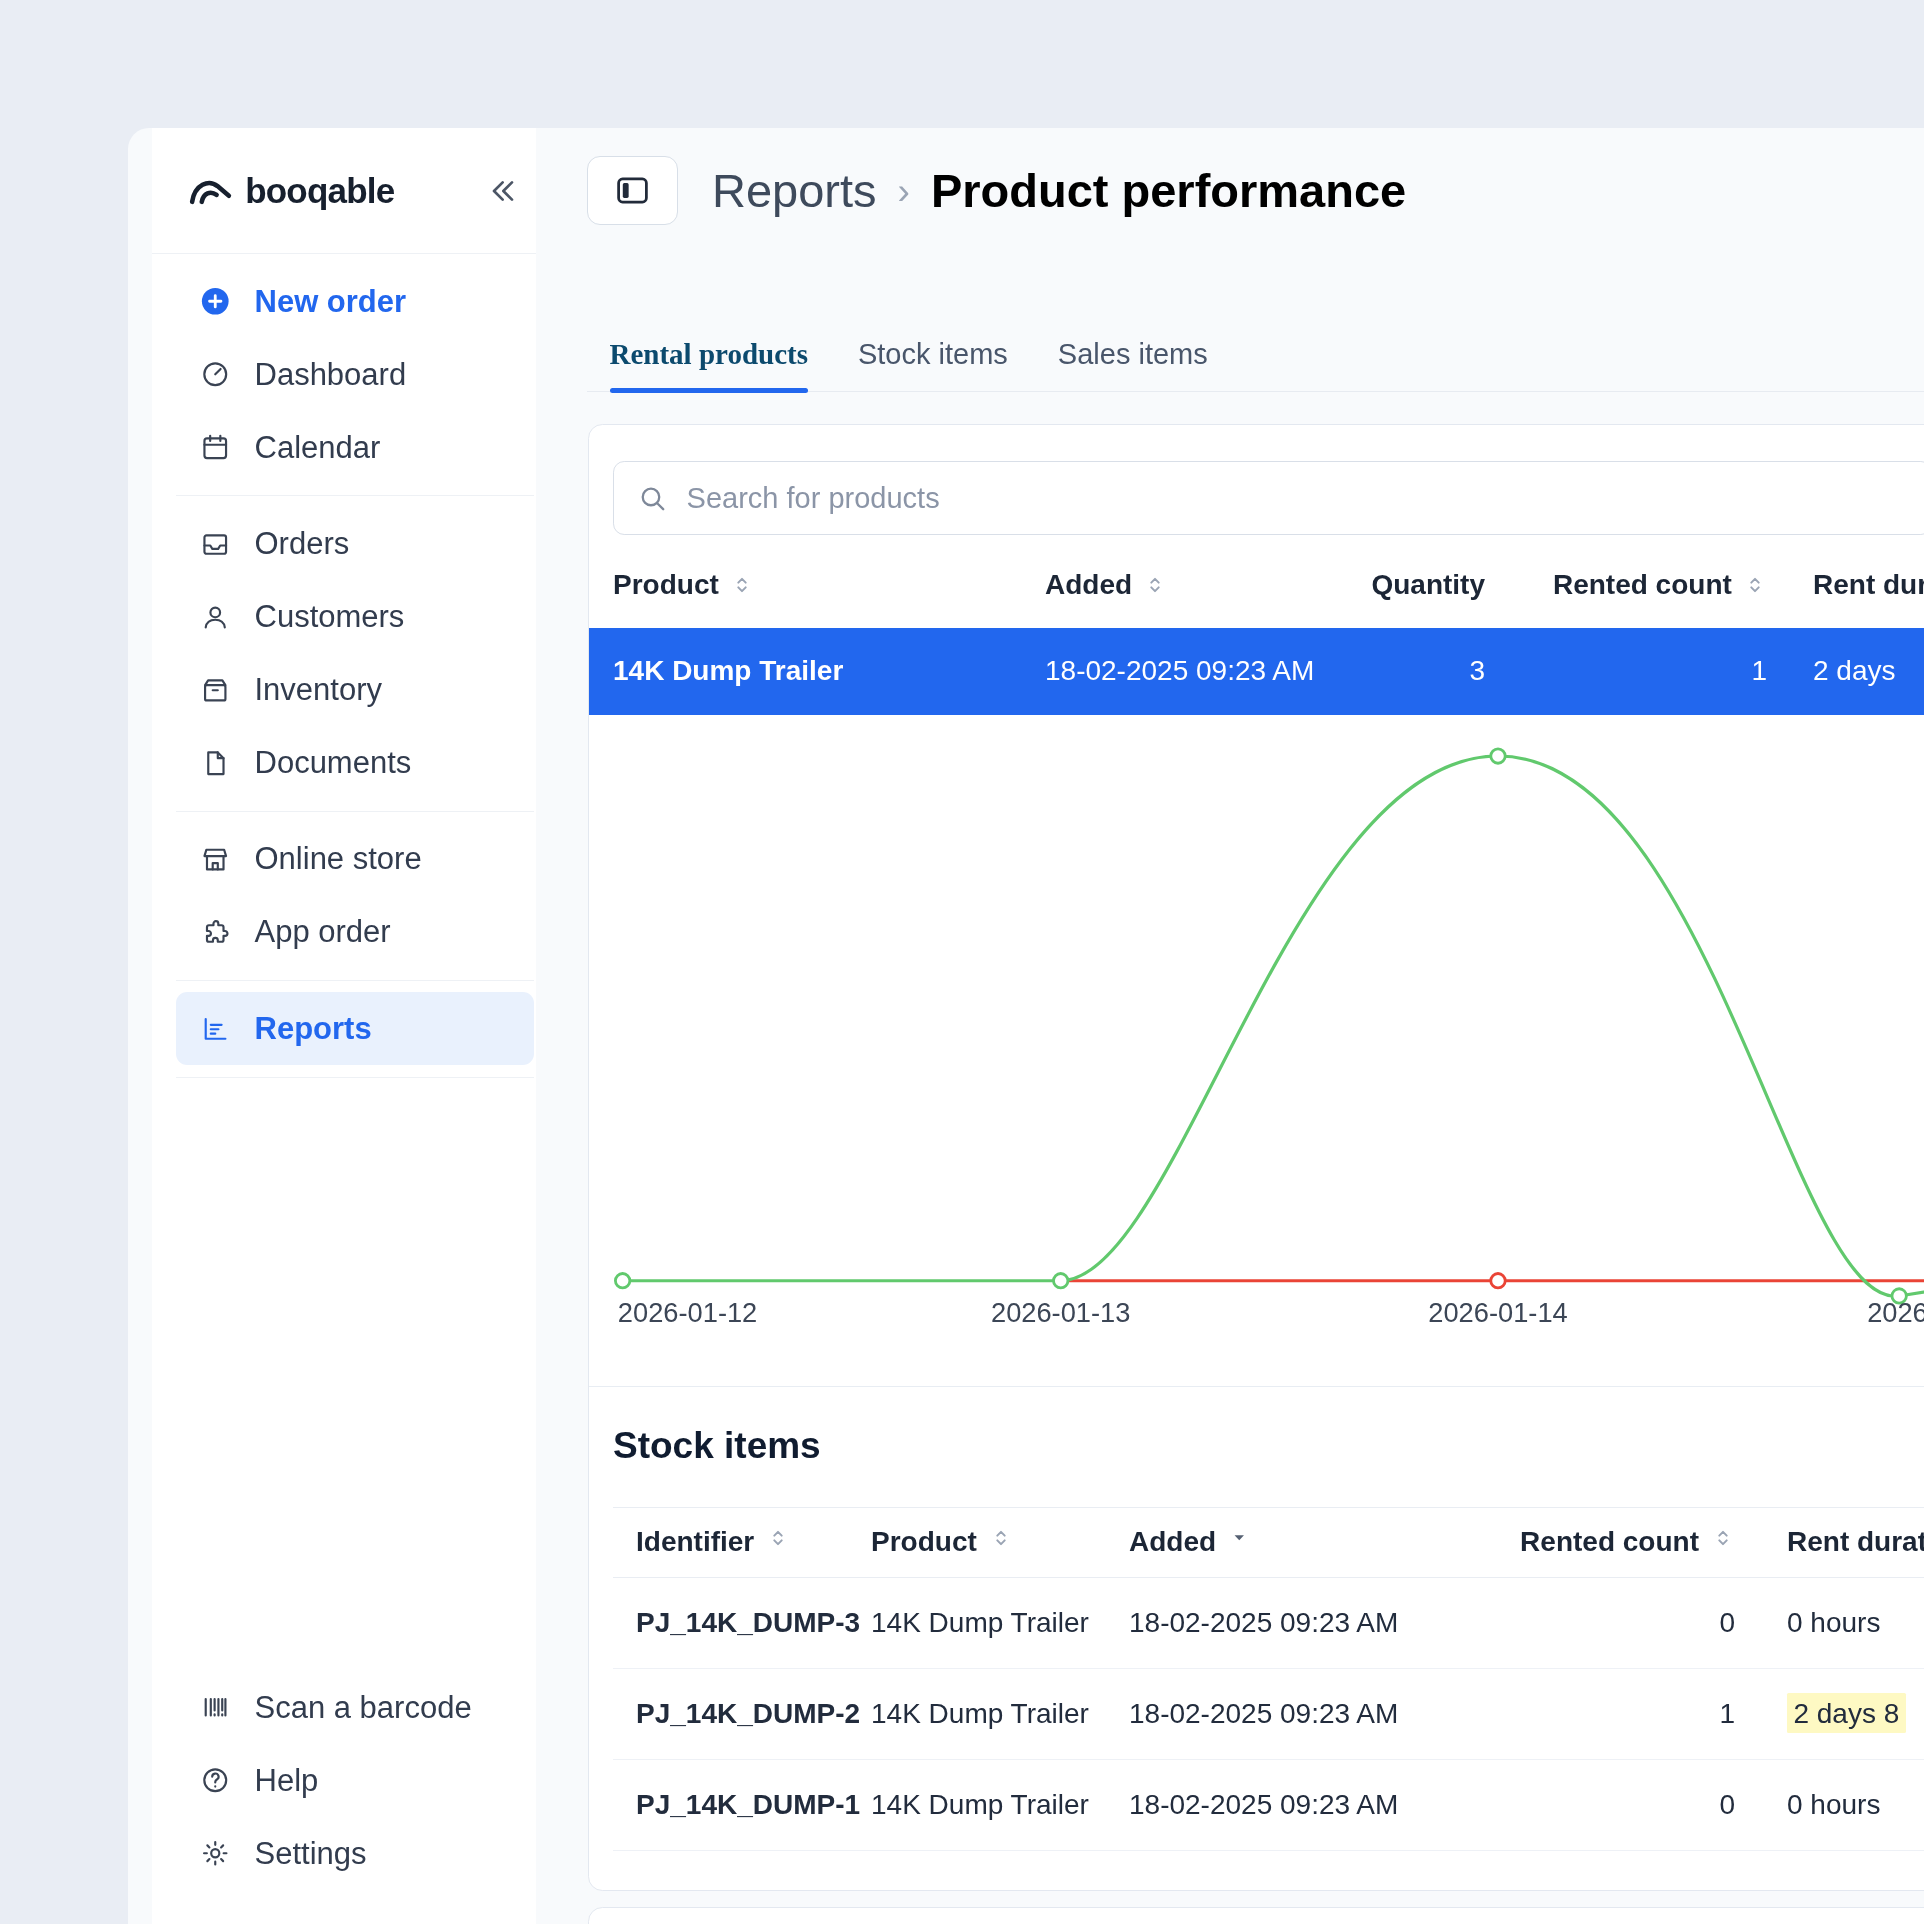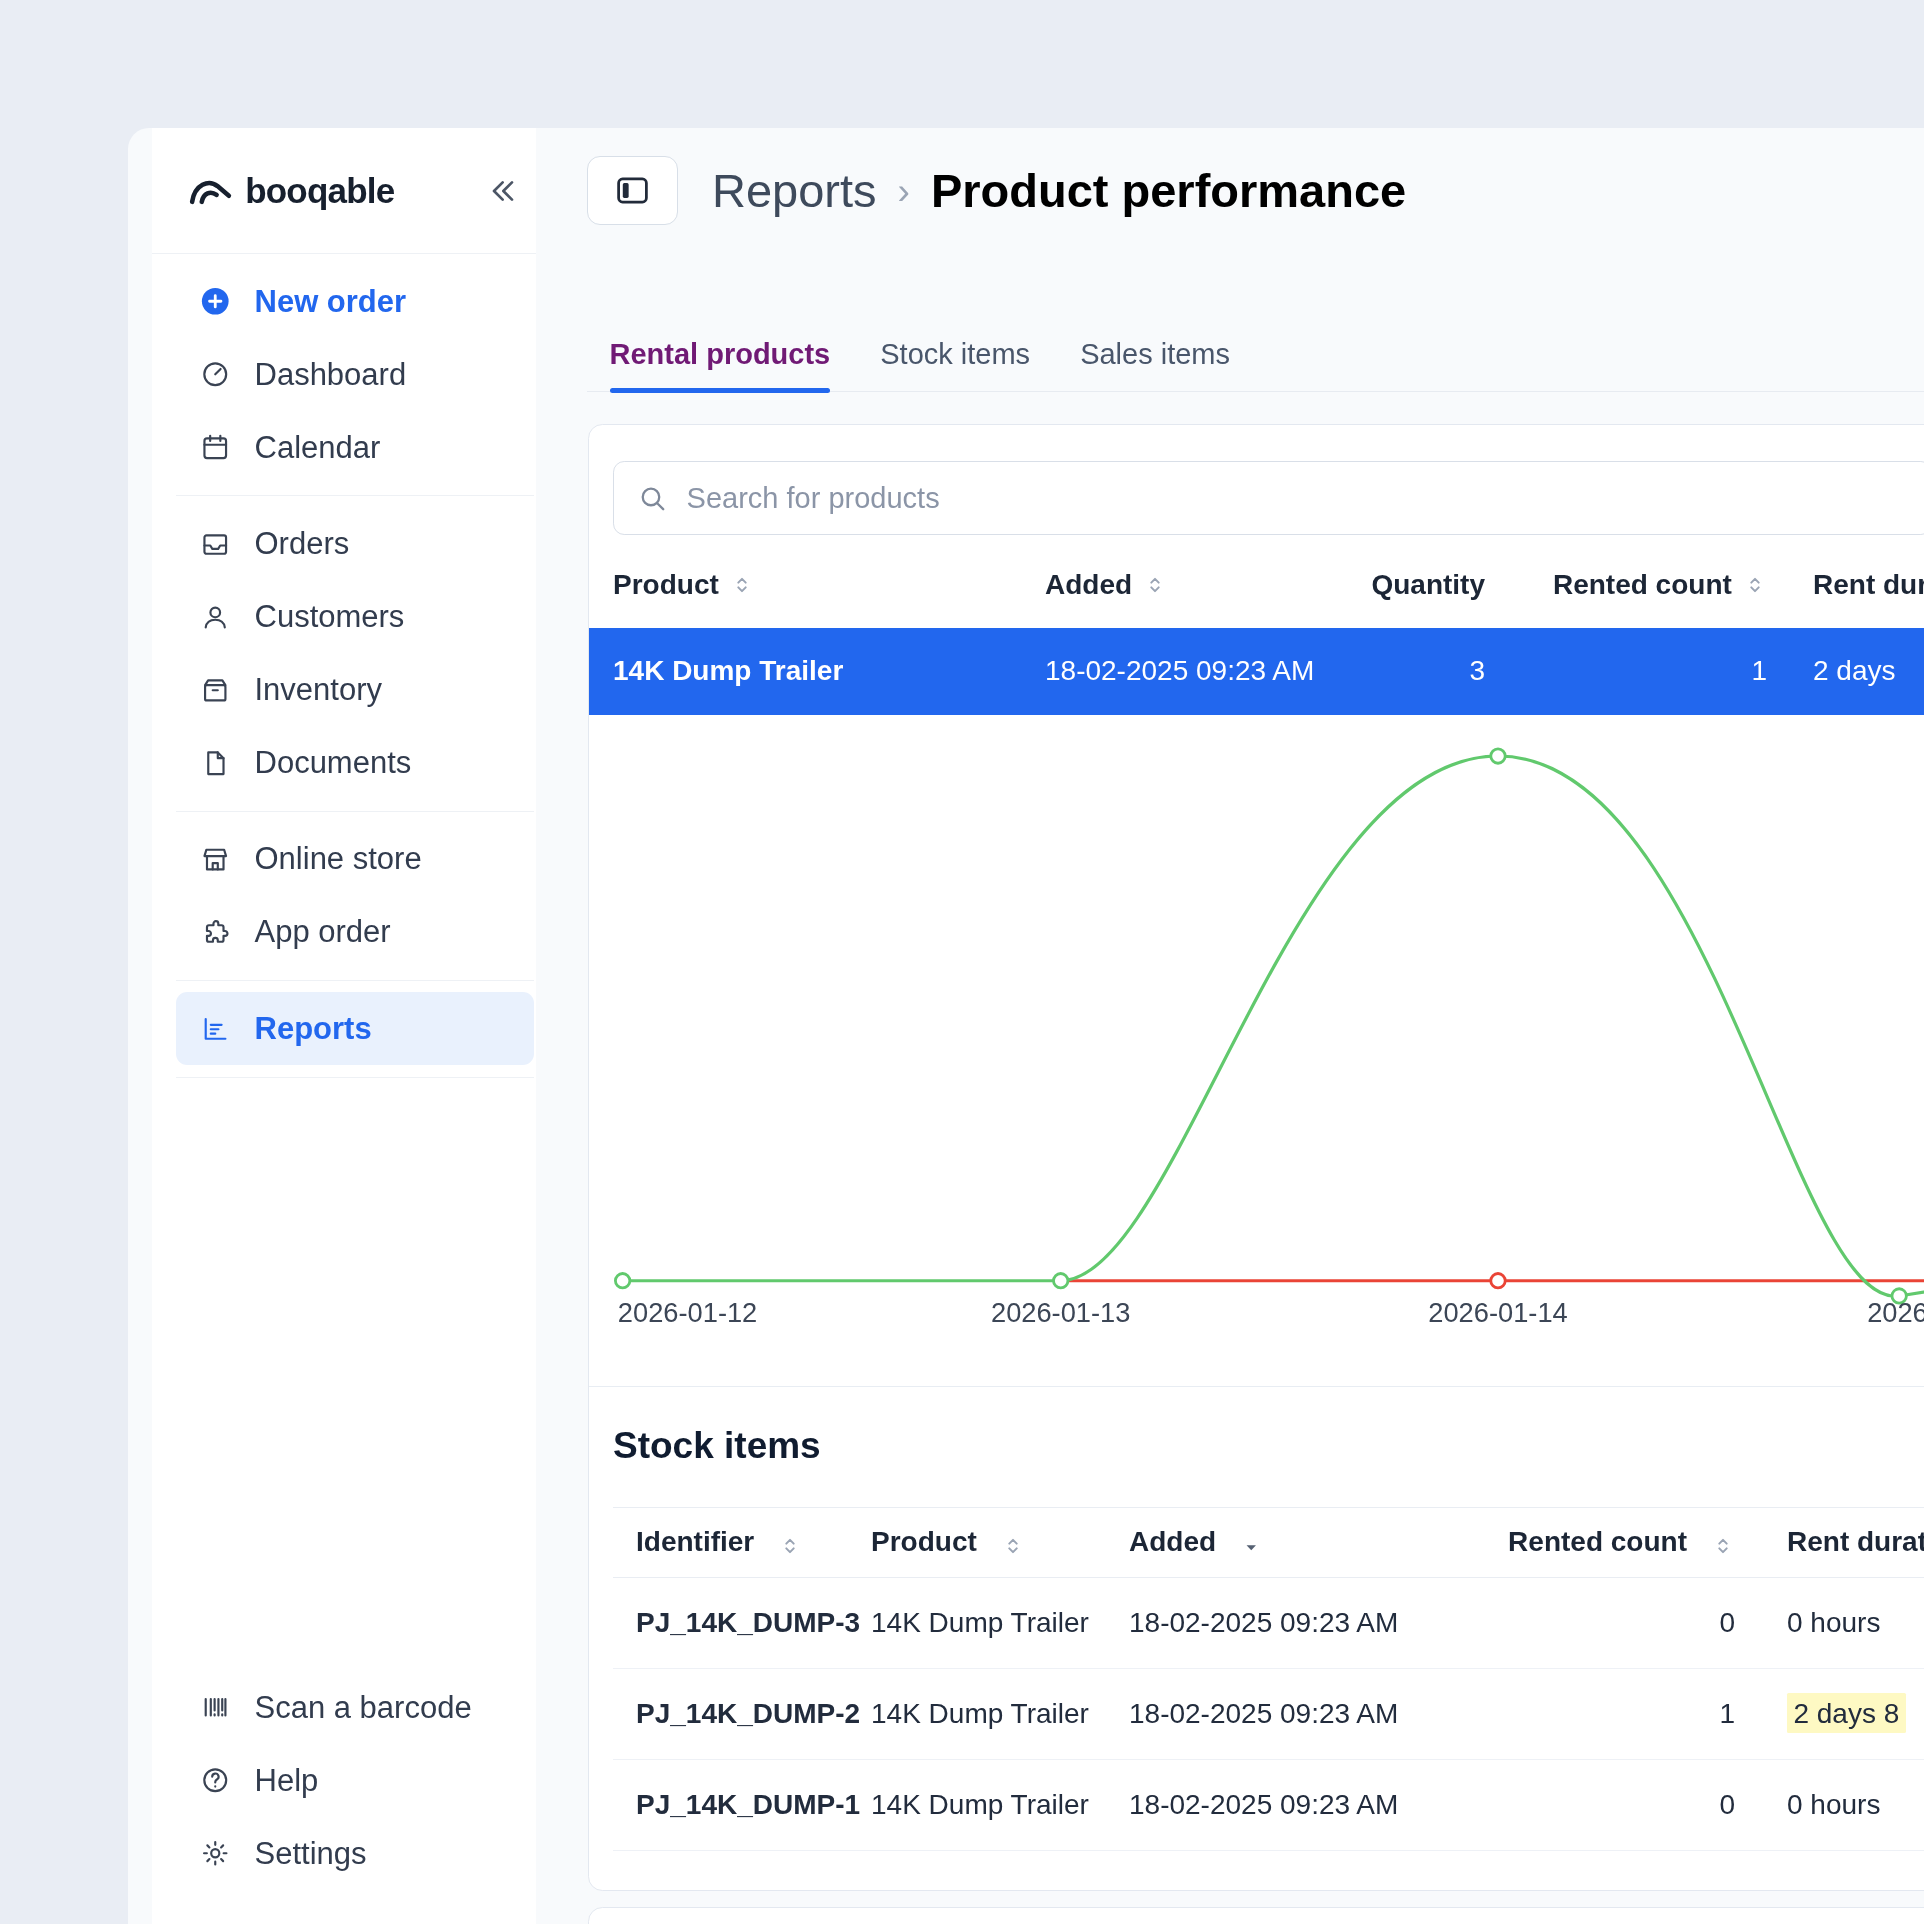--- a/index.html
+++ b/index.html
@@ -36,21 +36,21 @@
   .toggle-btn{width:91px;height:69px;border:1.6px solid #d8dfe8;border-radius:13px;background:#fff;
     display:flex;align-items:center;justify-content:center;box-sizing:border-box;cursor:pointer;}
   .crumbs{display:flex;align-items:center;gap:21px;font-size:47px;}
   .crumb-section{color:#3e4a5c;font-weight:400;}
   .crumb-sep{color:#9aa4b4;font-size:37px;transform:translateY(1.6px);}
   .page-title{color:#000000;font-weight:700;}
   .tabs{position:absolute;left:51px;right:0;top:189px;height:75px;
     border-bottom:1.6px solid #e7ebf1;display:flex;align-items:center;padding-left:22.5px;box-sizing:border-box;}
   .tab{position:relative;margin-right:50px;font-size:29px;color:#49566b;cursor:pointer;
     height:100%;display:flex;align-items:center;}
-  .tab.active{color:#701a75;font-weight:700;}
+  .tab.active{color:#0c4a6e;font-weight:700;font-family:Liberation Serif, serif;}
   .tab.active::after{content:"";position:absolute;left:0;right:0;bottom:-1.6px;height:4.8px;
     background:#2267ee;border-radius:3.2px;}
   
   .card{position:absolute;left:52px;right:-32px;top:296px;height:1467px;background:#fff;
     border:1.6px solid #e3e8f0;border-radius:14.4px;padding:0 24px;box-sizing:border-box;overflow:hidden;}
   .search-box{margin-top:36px;height:74px;border:1.6px solid #d9dfe8;border-radius:11.2px;
     display:flex;align-items:center;padding:0 22.5px;gap:17.6px;box-sizing:border-box;background:#fff;}
   .search-box input{border:none;outline:none;font-size:29px;flex:1;
     font-family:"Liberation Sans",sans-serif;color:#222c3d;background:transparent;}
   .search-box input::placeholder{color:#8b95a7;}
@@ -72,21 +72,21 @@
   .axis-label{font-size:34px;fill:#3c4656;font-family:"Liberation Sans",sans-serif;}
   .section-divider{border-top:1.6px solid #e8edf3;margin:45px -24px 0;}
   .stock-title{margin-top:37px;font-size:37px;font-weight:700;color:#101c30;line-height:43px;}
   .sgrid{display:grid;grid-template-columns:258px 258px 345px 261px 1fr;align-items:center;}
   .stable-head{margin-top:40px;height:69px;border-top:1.6px solid #e9edf3;border-bottom:1.6px solid #e9edf3;
     font-weight:700;font-size:28px;color:#1c2636;}
   .srow{height:90px;border-bottom:1.6px solid #eef1f6;font-size:28px;color:#222c3d;cursor:pointer;white-space:nowrap;}
   .scell-id{font-weight:700;padding-left:23px;}
   .sth-first{padding-left:23px;}
   .sth.right,.scell.right{justify-content:flex-end;text-align:right;}
-  .sth{display:flex;align-items:flex-end;gap:24px;white-space:nowrap;}
+  .sth{display:flex;align-items:flex-start;gap:12px;white-space:nowrap;}
   .spadl{padding-left:52px;}
   .hl{background:#fef9c3;padding:4.8px 6.4px;border-radius:1.6px;}
   .card-b{position:absolute;left:52px;right:-32px;top:1779px;height:64px;background:#fff;
     border:1.6px solid #e3e8f0;border-radius:14.4px 14.4px 0 0;}
 </style>
 </head>
 <body>
 
 <div class="app">
 

